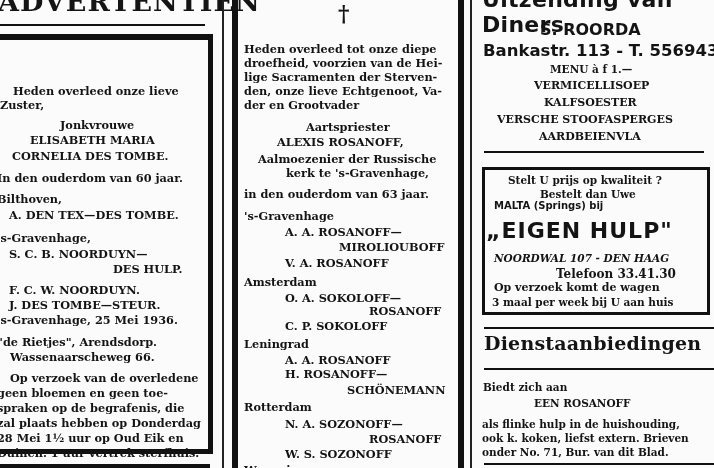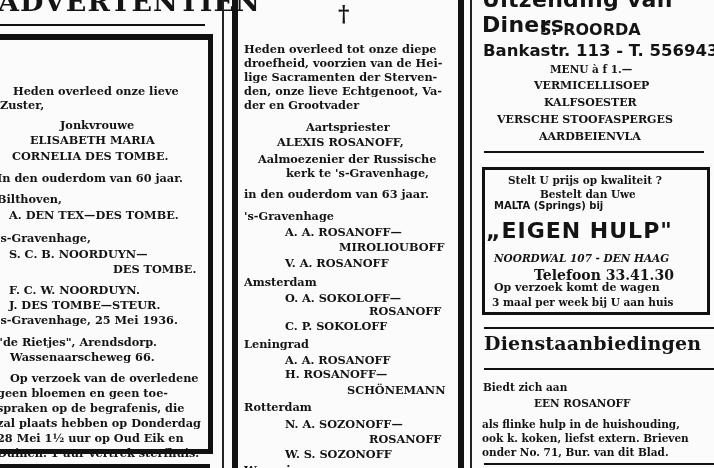--- a/index.html
+++ b/index.html
@@ -43,21 +43,21 @@
     <div class="line lt" style="left:13px;top:44px;">Heden  overleed  onze  lieve</div>
     <div class="line lt" style="left:0px;top:58px;">Zuster,</div>
     <div class="line lt" style="left:60px;top:78px;">Jonkvrouwe</div>
     <div class="line lt" style="left:30px;top:93px;">ELISABETH MARIA</div>
     <div class="line lt" style="left:12px;top:109px;">CORNELIA DES TOMBE.</div>
     <div class="line lt" style="left:-3px;top:131px;">In den ouderdom van 60 jaar.</div>
     <div class="line lt" style="left:-3px;top:152px;">Bilthoven,</div>
     <div class="line lt" style="left:9px;top:168px;text-align:center;">A. DEN TEX—DES TOMBE.</div>
     <div class="line lt" style="left:-3px;top:191px;">'s-Gravenhage,</div>
     <div class="line lt" style="left:9px;top:207px;">S. C. B. NOORDUYN—</div>
-    <div class="line lt" style="left:113px;top:222px;">DES TOMBE.</div>
+    <div class="line lt" style="left:113px;top:222px;">DES HULP.</div>
     <div class="line lt" style="left:9px;top:243px;">F. C. W. NOORDUYN.</div>
     <div class="line lt" style="left:9px;top:258px;">J. DES TOMBE—STEUR.</div>
     <div class="line lt" style="left:-3px;top:273px;">'s-Gravenhage, 25 Mei 1936.</div>
     <div class="line lt" style="left:-3px;top:295px;">"de Rietjes", Arendsdorp.</div>
     <div class="line lt" style="left:10px;top:310px;">Wassenaarscheweg 66.</div>
     <div class="line lt" style="left:10px;top:331px;">Op verzoek van de overledene</div>
     <div class="line lt" style="left:-3px;top:346px;">geen  bloemen  en  geen  toe-</div>
     <div class="line lt" style="left:-3px;top:361px;">spraken op de begrafenis, die</div>
     <div class="line lt" style="left:-3px;top:376px;">zal plaats hebben op Donderdag</div>
     <div class="line lt" style="left:-3px;top:391px;">28 Mei 1½ uur op Oud Eik en</div>
@@ -126,21 +126,21 @@
   </div>
   <div class="rule" style="left:12px;top:151px;width:220px;height:2px;"></div>
 
   <div class="malta-box"></div>
   <div>
     <div class="line" style="left:36px;top:174px;font-size:10.5px;">Stelt U prijs op kwaliteit ?</div>
     <div class="line" style="left:68px;top:188px;font-size:10.5px;">Bestelt dan Uwe</div>
     <div class="line rt" style="left:22px;top:200px;font-size:10px;">MALTA (Springs) bij</div>
     <div class="line rt" style="left:14px;top:218px;font-size:22px;letter-spacing:1px;">„EIGEN HULP"</div>
     <div class="line" style="left:22px;top:252px;font-size:10.5px;font-style:italic;">NOORDWAL 107 - DEN HAAG</div>
-    <div class="line" style="left:62px;top:267px;font-size:14px;">Telefoon 33.41.30</div>
+    <div class="line" style="left:84px;top:267px;font-size:12px;">Telefoon 33.41.30</div>
     <div class="line" style="left:22px;top:281px;font-size:11px;">Op verzoek komt de wagen</div>
     <div class="line" style="left:20px;top:296px;font-size:10.5px;">3 maal per week bij U aan huis</div>
   </div>
 
   <div class="rule" style="left:12px;top:327px;width:230px;height:2px;"></div>
   <div>
     <div class="line" style="left:12px;top:332px;font-size:19px;font-weight:bold;letter-spacing:0.2px;">Dienstaanbiedingen</div>
   </div>
   <div class="rule" style="left:12px;top:368px;width:230px;height:2px;"></div>
 

